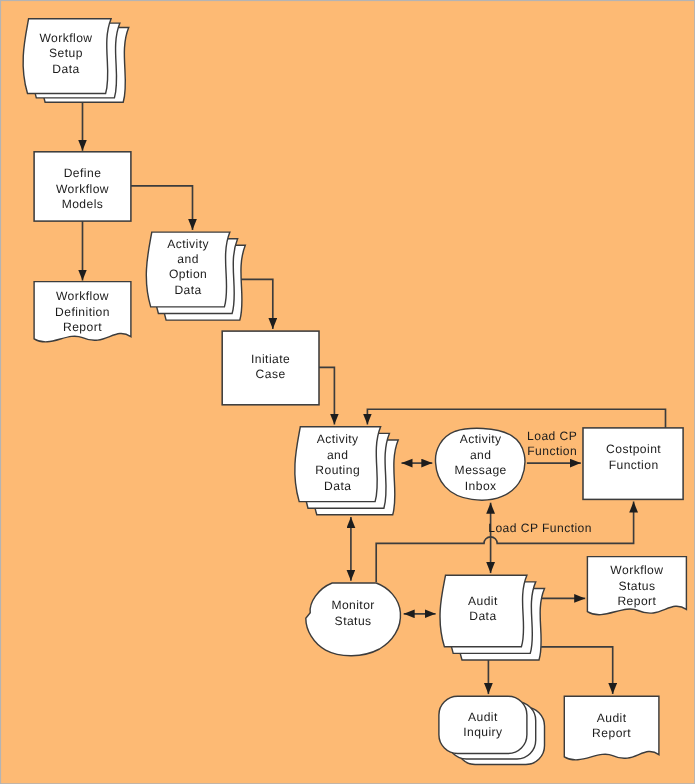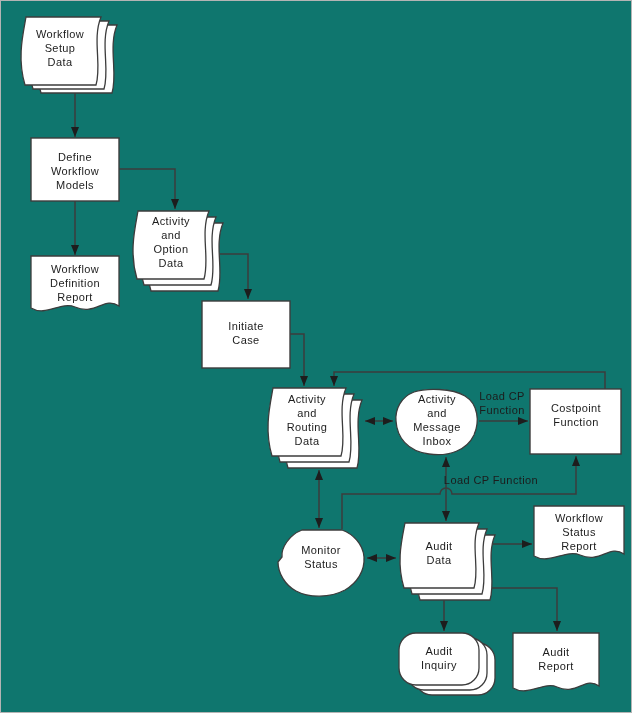--- a/index.html
+++ b/index.html
@@ -1,20 +1,20 @@
 <!DOCTYPE html>
 <html><head>
 <meta charset="utf-8">
 <style>
   html,body{margin:0;padding:0;background:#ffffff;}
   .canvas{
     position:relative;
     width:630px;height:711px;
     border:1px solid #b4b4b4;
-    background:#0f766e;
+    background:#fdba74;
     font-family:"Liberation Sans", sans-serif;
     text-decoration:underline;
   }
   svg{display:block;}
   .sheet{fill:#ffffff;stroke:#3c3c3c;stroke-width:1.3;}
   .proc{fill:#ffffff;stroke:#3c3c3c;stroke-width:1.4;}
   .blob{fill:#ffffff;stroke:#3c3c3c;stroke-width:1.3;}
   .edge{fill:none;stroke:#3c3c3c;stroke-width:1.5;}
   .lbl{
     font-family:"Liberation Sans", sans-serif;

